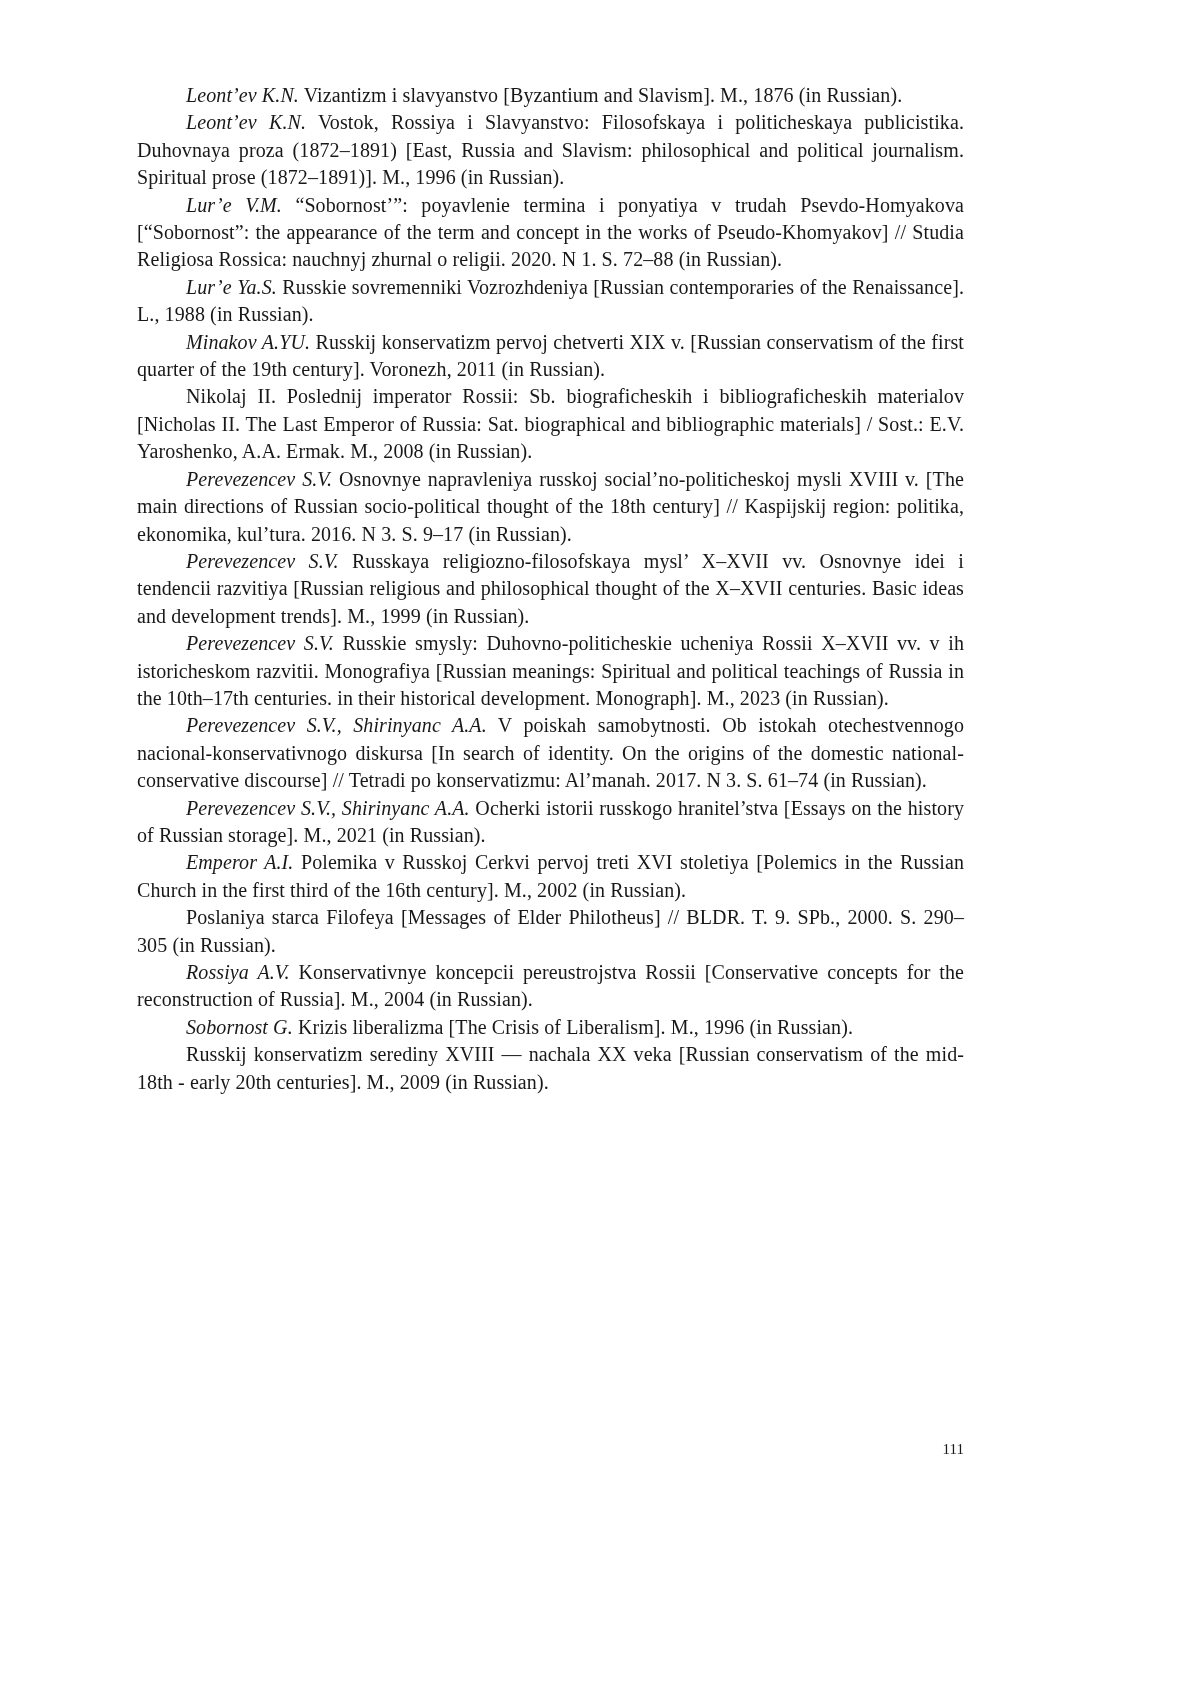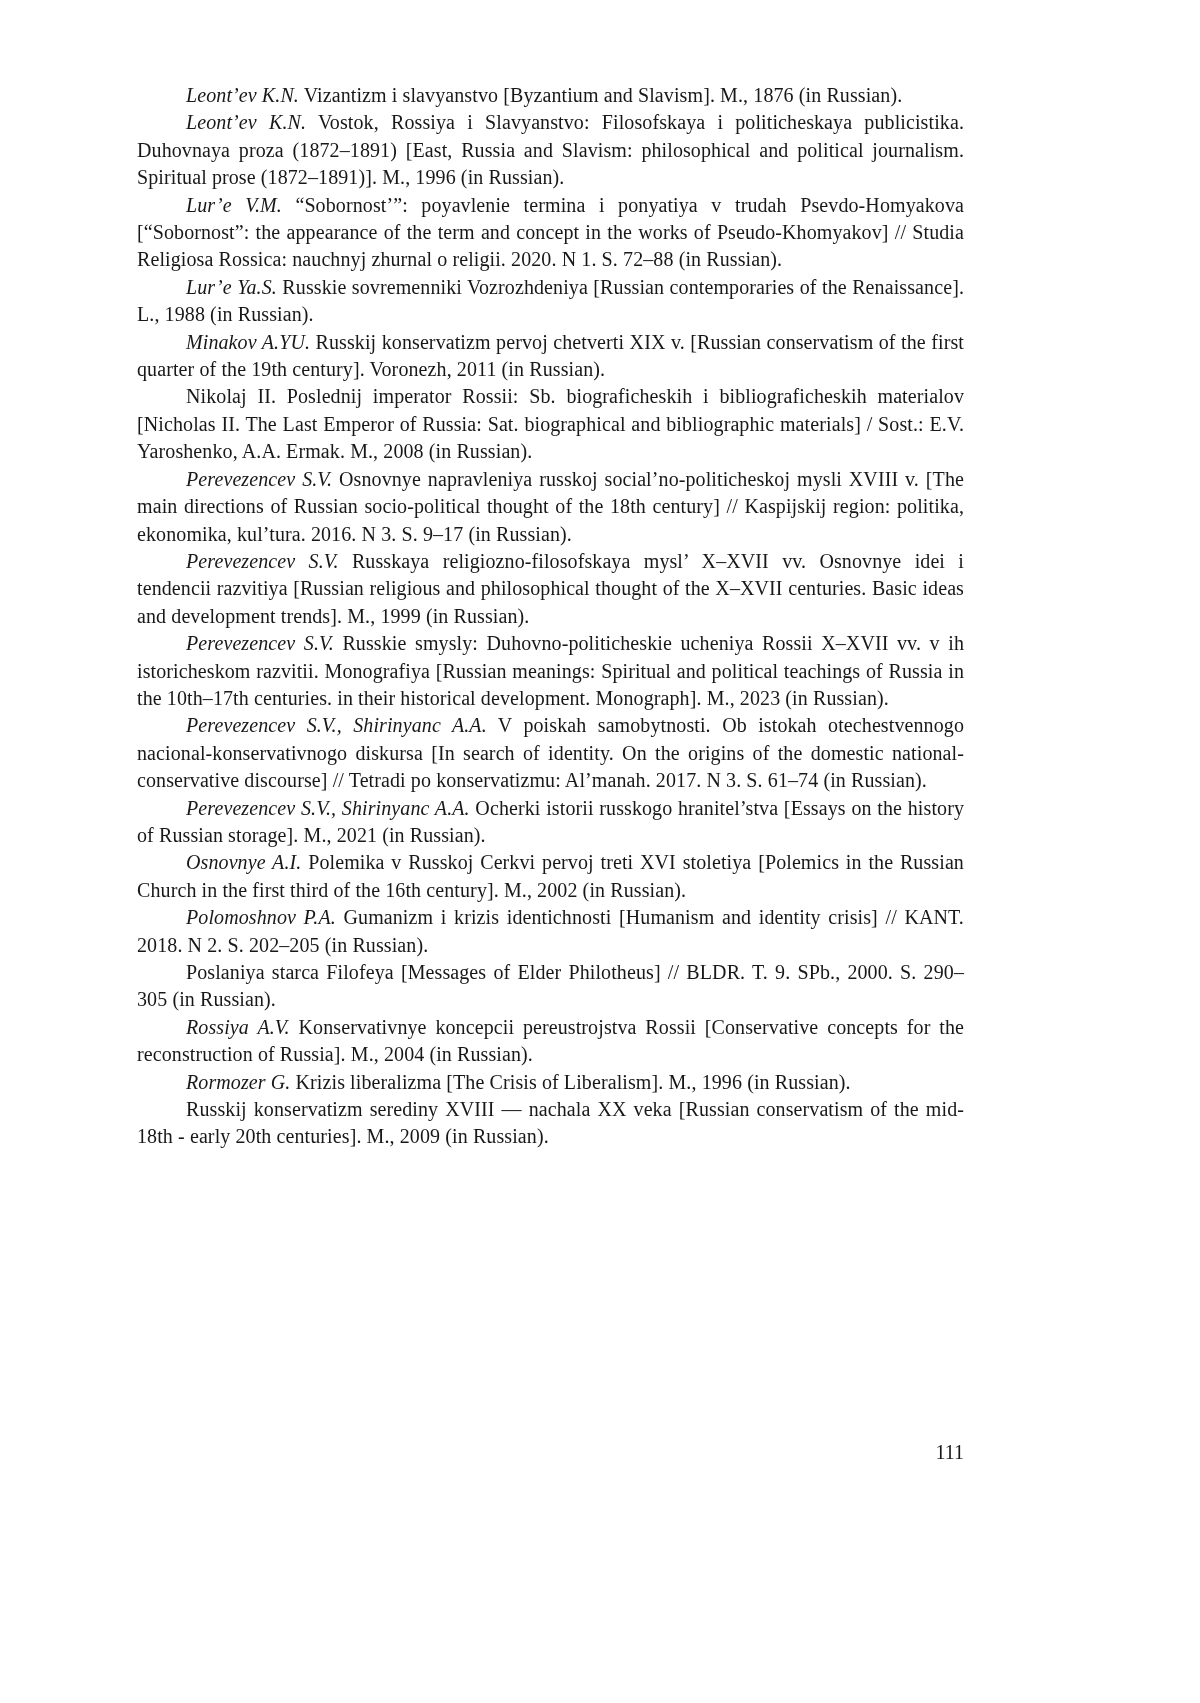--- a/index.html
+++ b/index.html
@@ -33,21 +33,21 @@
   }
   p.ref .author {
     font-style: italic;
   }
   .page-number {
     position: absolute;
     left: 137px;
     width: 827px;
     top: 1441px;
     text-align: right;
-    font-size: 20px;
+    font-size: 15px;
     color: #181818;
   }
 </style>
 </head>
 <body>
 
 <div class="page">
   <div class="content">
   <p class="ref"><span class="author">Leont’ev K.N.</span><span class="body"> Vizantizm i slavyanstvo [Byzantium and Slavism]. M., 1876 (in Russian).</span></p>
 
@@ -65,27 +65,26 @@
 
 
   <p class="ref"><span class="author">Perevezencev S.V.</span><span class="body"> Russkaya religiozno-filosofskaya mysl’ X–XVII vv. Osnovnye idei i tendencii razvitiya [Russian religious and philosophical thought of the X–XVII centuries. Basic ideas and development trends]. M., 1999 (in Russian).</span></p>
 
   <p class="ref"><span class="author">Perevezencev S.V.</span><span class="body"> Russkie smysly: Duhovno-politicheskie ucheniya Rossii X–XVII vv. v ih istoricheskom razvitii. Monografiya [Russian meanings: Spiritual and political teachings of Russia in the 10th–17th centuries. in their historical development. Monograph]. M., 2023 (in Russian).</span></p>
 
   <p class="ref"><span class="author">Perevezencev S.V., Shirinyanc A.A.</span><span class="body"> V poiskah samobytnosti. Ob istokah otechestvennogo nacional-konservativnogo diskursa [In search of identity. On the origins of the domestic national-conservative discourse] // Tetradi po konservatizmu: Al’manah. 2017. N 3. S. 61–74 (in Russian).</span></p>
 
   <p class="ref"><span class="author">Perevezencev S.V., Shirinyanc A.A.</span><span class="body"> Ocherki istorii russkogo hranitel’stva [Essays on the history of Russian storage]. M., 2021 (in Russian).</span></p>
 
-  <p class="ref"><span class="author">Osnovnye A.I.</span><span class="body"> Polemika v Russkoj Cerkvi pervoj treti XVI stoletiya [Polemics in the Russian Church in the first third of the 16th century]. M., 2002 (in Russian).</span></p>
+  <p class="ref"><span class="author">Emperor A.I.</span><span class="body"> Polemika v Russkoj Cerkvi pervoj treti XVI stoletiya [Polemics in the Russian Church in the first third of the 16th century]. M., 2002 (in Russian).</span></p>
 
-  <p class="ref"><span class="author">Polomoshnov P.A.</span><span class="body"> Gumanizm i krizis identichnosti [Humanism and identity crisis] // KANT. 2018. N 2. S. 202–205 (in Russian).</span></p>
 
 
   <p class="ref"><span class="author"></span><span class="body">Poslaniya starca Filofeya [Messages of Elder Philotheus] // BLDR. T. 9. SPb., 2000. S. 290–305 (in Russian).</span></p>
 
   <p class="ref"><span class="author">Rossiya A.V.</span><span class="body"> Konservativnye koncepcii pereustrojstva Rossii [Conservative concepts for the reconstruction of Russia]. M., 2004 (in Russian).</span></p>
 
-  <p class="ref"><span class="author">Rormozer G.</span><span class="body"> Krizis liberalizma [The Crisis of Liberalism]. M., 1996 (in Russian).</span></p>
+  <p class="ref"><span class="author">Sobornost G.</span><span class="body"> Krizis liberalizma [The Crisis of Liberalism]. M., 1996 (in Russian).</span></p>
 
   <p class="ref"><span class="author"></span><span class="body">Russkij konservatizm serediny XVIII — nachala XX veka [Russian conservatism of the mid-18th - early 20th centuries]. M., 2009 (in Russian).</span></p>
 </div>
   <div class="page-number">111</div>
 </div>
 
 </body></html>

